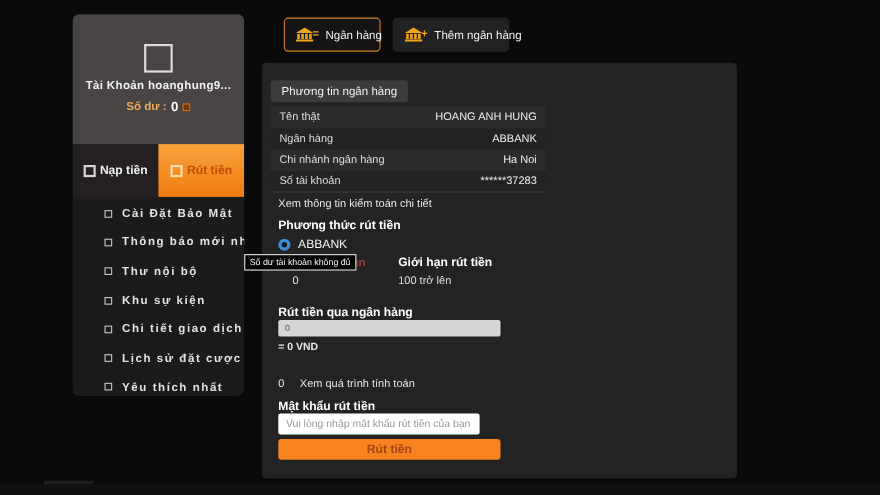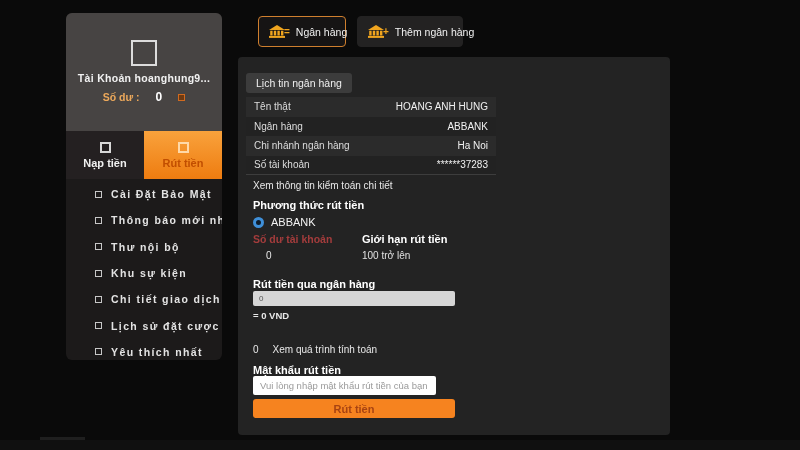--- a/index.html
+++ b/index.html
@@ -7,27 +7,27 @@
     font-family:"Liberation Sans", sans-serif; }
   .stage { position:relative; width:800px; height:450px; background:#0a0a0a; }
 
   
   .sidebar { position:absolute; left:66px; top:13px; width:156px; height:347px;
     background:#1c1a1a; border-radius:6px; overflow:hidden; }
   .account { height:118px; background:#474443; display:flex; flex-direction:column;
     align-items:center; justify-content:center; gap:6px; }
   .avatar-box { width:26px; height:26px; border:2px solid #dcdcdc; }
   .acct-name { color:#f2f2f2; font-size:10.5px; font-weight:bold; letter-spacing:.3px; }
-  .balance-row { display:flex; align-items:center; gap:16px; }
+  .balance-row { display:flex; align-items:center; gap:4px; }
   .balance-label { color:#eda95b; font-size:10.5px; font-weight:bold; }
   .balance-value { color:#ffffff; font-size:12px; font-weight:bold; }
   .refresh-glyph { width:7px; height:7px; border:1px solid #d06a1f; background:#6e3a12; display:inline-block; }
 
   .side-tabs { display:flex; height:48px; }
-  .side-tab { flex:1; display:flex; flex-direction:column; align-items:center; justify-content:center; gap:4px; cursor:pointer; }
+  .side-tab { flex:1; display:flex; flex-direction:row; align-items:center; justify-content:center; gap:4px; cursor:pointer; }
   .side-tab.deposit { background:#242021; }
   .side-tab.withdraw { background:linear-gradient(180deg,#f9a23c,#ee7c10); }
   .tab-sq { width:11px; height:11px; border:2px solid #d8d8d8; }
   .side-tab.withdraw .tab-sq { border-color:#ffd9a8; }
   .side-tab .tab-label { font-size:11px; font-weight:bold; color:#f0f0f0; }
   .side-tab.withdraw .tab-label { color:#c14e00; }
 
   .menu { padding-top:2px; }
   .menu-item { height:26.3px; display:flex; align-items:center; gap:9px; padding-left:29px; cursor:pointer; }
   .menu-sq { width:7px; height:7px; border:1.5px solid #c7c7c7; flex:none; }
@@ -183,21 +183,21 @@
             <rect x="15" y="7" width="3" height="6"></rect>
         <rect x="0" y="13.5" width="20" height="2.5"></rect>
           </g>
         </svg>
       <span class="bank-sign">+</span>
     </span>
     <span class="lbl">Thêm ngân hàng</span>
   </div>
 
   <div class="panel">
-    <div class="chip">Lịch tin ngân hàng</div>
+    <div class="chip">Phương tin ngân hàng</div>
 
     <div class="info-table">
       <div class="info-row">
         <span class="info-label">Tên thật</span>
         <span class="info-value">HOANG ANH HUNG</span>
       </div>
       <div class="info-row">
         <span class="info-label">Ngân hàng</span>
         <span class="info-value">ABBANK</span>
       </div>
@@ -232,16 +232,17 @@
       <span class="after-value">0</span>
       <span class="after-link">Xem quá trình tính toán</span>
     </div>
 
     <div class="sec-header pass-header">Mật khẩu rút tiền</div>
     <input class="pass-input" type="text" placeholder="Vui lòng nhập mật khẩu rút tiền của bạn" style="">
 
     <button class="submit-btn">Rút tiền</button>
   </div>
 
+  <div class="tooltip">Số dư tài khoản không đủ</div>
 
   <div class="footer-accent"></div>
   <div class="footer-bar"></div>
 </div>
 
 </body></html>

